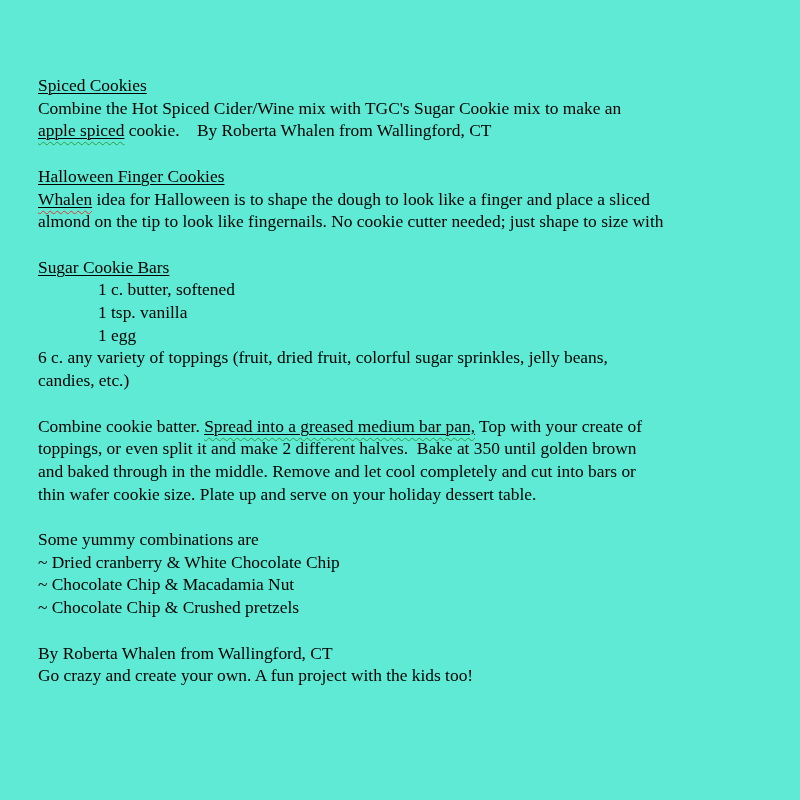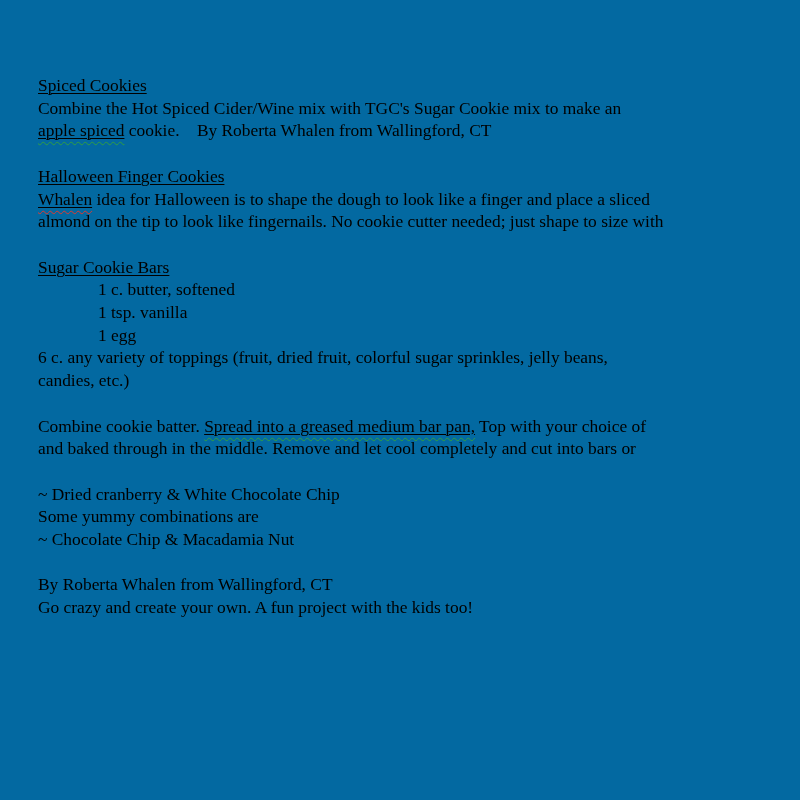--- a/index.html
+++ b/index.html
@@ -5,21 +5,21 @@
 <style>
   html, body {
     margin: 0;
     padding: 0;
     background: #ffffff;
   }
   .page {
     position: relative;
     width: 800px;
     height: 800px;
-    background: #0369a1;
+    background: #5eead4;
     box-sizing: border-box;
     padding: 74px 38px 0 38px;
     font-family: "Liberation Serif", "DejaVu Serif", serif;
     font-size: 17.4px;
     line-height: 22.7px;
     color: #000000;
     overflow: hidden;
   }
   .line {
     white-space: pre;
@@ -56,22 +56,25 @@
     <div class="line"><span class="run u"><span class="sq sq-red">Whalen</span></span><span class="run"> idea for Halloween is to shape the dough to look like a finger and place a sliced</span></div>
     <div class="line"><span class="run">almond on the tip to look like fingernails. No cookie cutter needed; just shape to size with</span></div>
     <div class="line">&nbsp;</div>
     <div class="line"><span class="run u">Sugar Cookie Bars</span></div>
     <div class="line indent"><span class="run">1 c. butter, softened</span></div>
     <div class="line indent"><span class="run">1 tsp. vanilla</span></div>
     <div class="line indent"><span class="run">1 egg</span></div>
     <div class="line"><span class="run">6 c. any variety of toppings (fruit, dried fruit, colorful sugar sprinkles, jelly beans,</span></div>
     <div class="line"><span class="run">candies, etc.)</span></div>
     <div class="line">&nbsp;</div>
-    <div class="line"><span class="run">Combine cookie batter. </span><span class="run u"><span class="sq sq-green">Spread into a greased medium bar pan,</span></span><span class="run"> Top with your choice of</span></div>
+    <div class="line"><span class="run">Combine cookie batter. </span><span class="run u"><span class="sq sq-green">Spread into a greased medium bar pan,</span></span><span class="run"> Top with your create of</span></div>
+    <div class="line"><span class="run">toppings, or even split it and make 2 different halves.  Bake at 350 until golden brown</span></div>
     <div class="line"><span class="run">and baked through in the middle. Remove and let cool completely and cut into bars or</span></div>
+    <div class="line"><span class="run">thin wafer cookie size. Plate up and serve on your holiday dessert table.</span></div>
     <div class="line">&nbsp;</div>
+    <div class="line"><span class="run">Some yummy combinations are</span></div>
     <div class="line"><span class="run">~ Dried cranberry &amp; White Chocolate Chip</span></div>
-    <div class="line"><span class="run">Some yummy combinations are</span></div>
     <div class="line"><span class="run">~ Chocolate Chip &amp; Macadamia Nut</span></div>
+    <div class="line"><span class="run">~ Chocolate Chip &amp; Crushed pretzels</span></div>
     <div class="line">&nbsp;</div>
     <div class="line"><span class="run">By Roberta Whalen from Wallingford, CT</span></div>
     <div class="line"><span class="run">Go crazy and create your own. A fun project with the kids too!</span></div>
   </div>
 
 </body></html>

